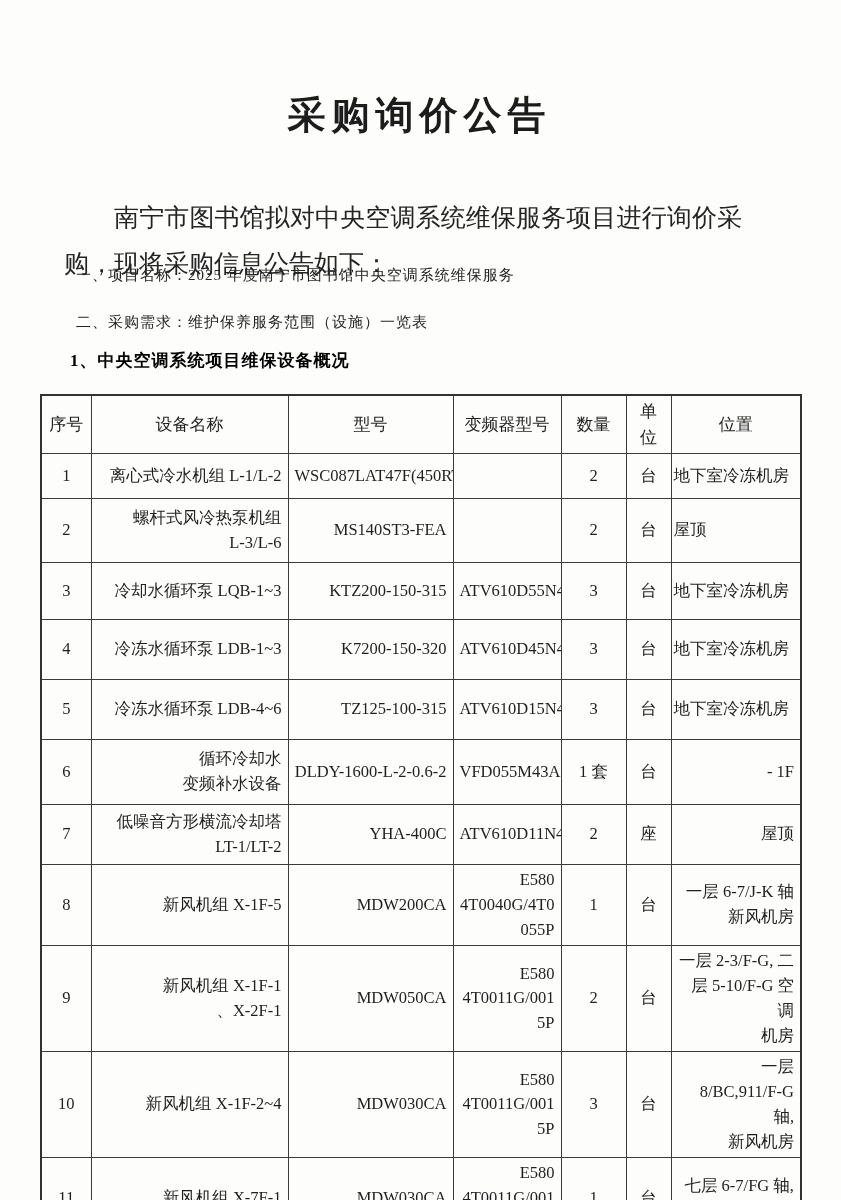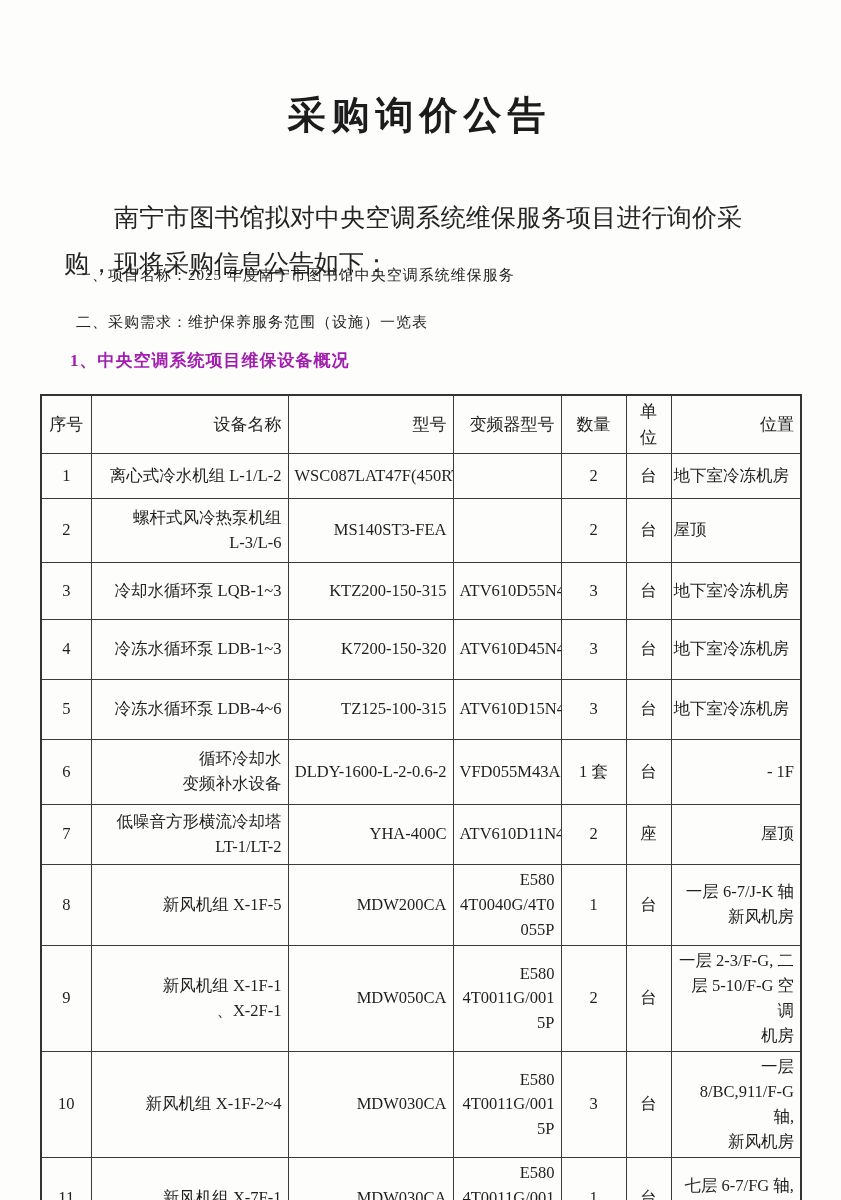--- a/index.html
+++ b/index.html
@@ -30,21 +30,21 @@
     position:absolute;left:76px;
     font-size:15px;line-height:30px;
     color:#242424;
     letter-spacing:1px;
     white-space:nowrap;
   }
   .line-1{top:260px;}
   .line-2{top:307px;}
   .table-caption{
     position:absolute;top:349px;left:70px;
-    font-size:17px;font-weight:700;color:#a21caf;
+    font-size:17px;font-weight:700;color:#000000;
     letter-spacing:1px;
   }
   table.equip{
     position:absolute;top:394px;left:40px;
     width:760px;
     border-collapse:collapse;
     table-layout:fixed;
     font-size:16.5px;
     color:#1f1f1f;
   }
@@ -53,21 +53,21 @@
     padding:3px 6px;
     vertical-align:middle;
     white-space:pre-line;
     line-height:1.5;
     overflow:hidden;
   }
   table.equip{border:2px solid #333;}
   table.equip thead th{
     font-weight:400;
     height:30px;
-    text-align:right;
+    text-align:center;
     font-size:17px;
   }
   table.equip thead th.center{text-align:center;}
   td.col-no, td.col-qty, td.col-unit{text-align:center;}
   td.col-name, td.col-model, td.col-inverter, td.col-location{text-align:right;}
   td.col-location.center{text-align:left;padding:3px 2px;}
   td.col-inverter{padding:3px 4px;}
 </style>
 </head>
 <body>

